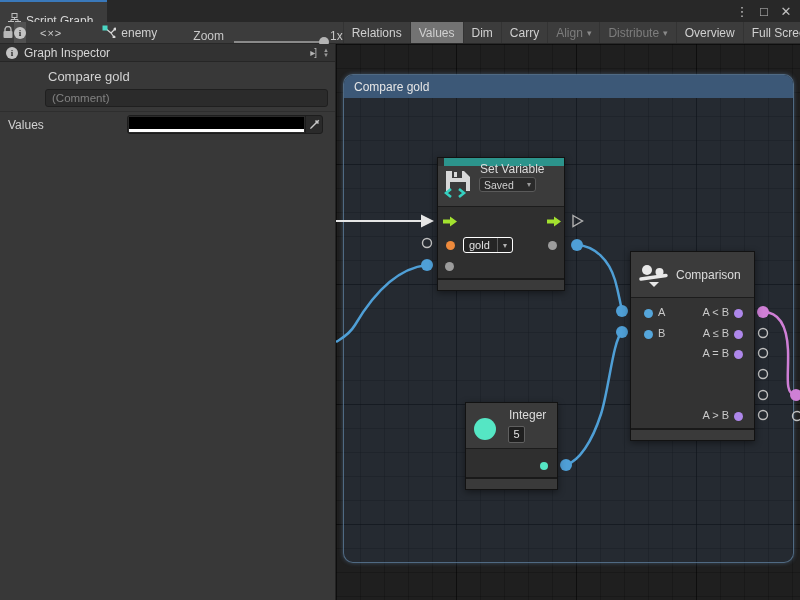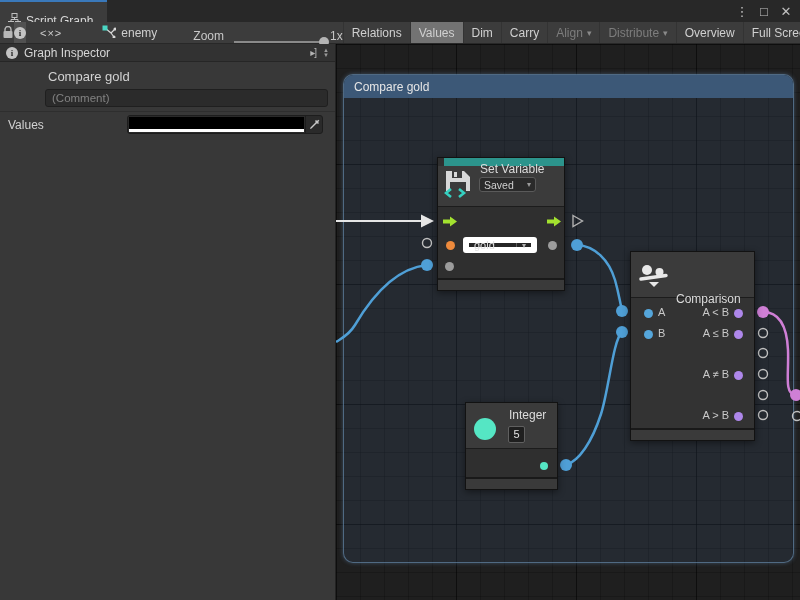--- a/index.html
+++ b/index.html
@@ -69,27 +69,27 @@
   .node-footer{position:absolute;left:0;bottom:0;right:0;height:12px;background:#3a3a3a;border-top:2px solid #191919;}
   .teal-bar{height:8px;background:var(--teal-bar);}
   .port{position:absolute;border-radius:50%;cursor:crosshair;}
   .port.dot9{width:9px;height:9px;}
 
   .node-setvar{left:101px;top:113px;width:128px;height:134px;background:#2f2f2f;padding-left:6px;}
   .sv-header{position:absolute;left:0;top:8px;right:0;height:41px;background:#3b3b3b;border-bottom:1px solid #1c1c1c;}
   .sv-title{position:absolute;left:42px;top:4px;font-size:12px;color:#dcdcdc;}
   .sv-mode{position:absolute;left:41px;top:19px;width:57px;height:15px;background:#2a2a2a;border:1px solid #5a5a5a;border-radius:3px;color:#cfcfcf;font-size:10.5px;display:flex;align-items:center;justify-content:space-between;padding:0 4px;cursor:pointer;}
   .sv-mode .dd{font-size:8px;color:#9a9a9a;}
-  .gold-dd{position:absolute;left:25px;top:79px;width:74px;height:16px;background:#252525;border:6px solid #ffffff;border-radius:3px;display:flex;align-items:center;cursor:pointer;}
+  .gold-dd{position:absolute;left:25px;top:79px;width:50px;height:16px;background:#252525;border:1px solid #ffffff;border-radius:3px;display:flex;align-items:center;cursor:pointer;}
   .gold-dd .val{flex:1;padding-left:5px;font-size:11px;color:#e0e0e0;}
   .gold-dd .dd-btn{width:15px;height:100%;border-left:1px solid #5a5a5a;display:flex;align-items:center;justify-content:center;font-size:8px;color:#b0b0b0;}
 
   .node-comparison{left:294px;top:207px;width:125px;height:190px;background:#333333;}
   .cmp-header{position:absolute;left:0;top:0;right:0;height:46px;background:#3b3b3b;border-bottom:1px solid #1c1c1c;}
-  .cmp-title{position:absolute;left:45px;top:16px;font-size:12px;color:#dcdcdc;margin-top:24px;}
+  .cmp-title{position:absolute;left:45px;top:16px;font-size:12px;color:#dcdcdc;}
   .cmp-row{position:absolute;left:0;right:0;height:16px;font-size:11px;color:#c9c9c9;}
   .cmp-row .in-dot{position:absolute;left:13px;top:3.5px;width:9px;height:9px;border-radius:50%;background:var(--value-blue);}
   .cmp-row .in-label{position:absolute;left:27px;top:1px;}
   .cmp-row .out-label{position:absolute;right:25px;top:1px;}
   .cmp-row .out-dot{position:absolute;right:11px;top:3.5px;width:9px;height:9px;border-radius:50%;background:var(--port-purple);}
 
   .node-integer{left:129px;top:358px;width:93px;height:88px;}
   .int-header{position:absolute;left:0;top:0;right:0;height:46px;background:#3b3b3b;border-bottom:1px solid #1c1c1c;}
   .int-circle{position:absolute;left:8px;top:15px;width:22px;height:22px;border-radius:50%;background:var(--mint);}
   .int-title{position:absolute;left:43px;top:5px;font-size:12px;color:#dcdcdc;text-align:center;}
@@ -303,22 +303,22 @@
         <span class="in-label">A</span>
         <span class="out-label">A &lt; B</span>
         <span class="out-dot"></span>
       </div>
       <div class="cmp-row" style="top:74px">
         <span class="in-dot"></span>
         <span class="in-label">B</span>
         <span class="out-label">A ≤ B</span>
         <span class="out-dot"></span>
       </div>
-      <div class="cmp-row" style="top:115px">
-        <span class="out-label">A ≠ B</span>
+      <div class="cmp-row" style="top:94px">
+        <span class="out-label">A = B</span>
         <span class="out-dot"></span>
       </div>
       <div class="cmp-row" style="top:156px">
         <span class="out-label">A &gt; B</span>
         <span class="out-dot"></span>
       </div>
       <div class="node-footer"></div>
     </div>
 
     <div class="node node-integer">

